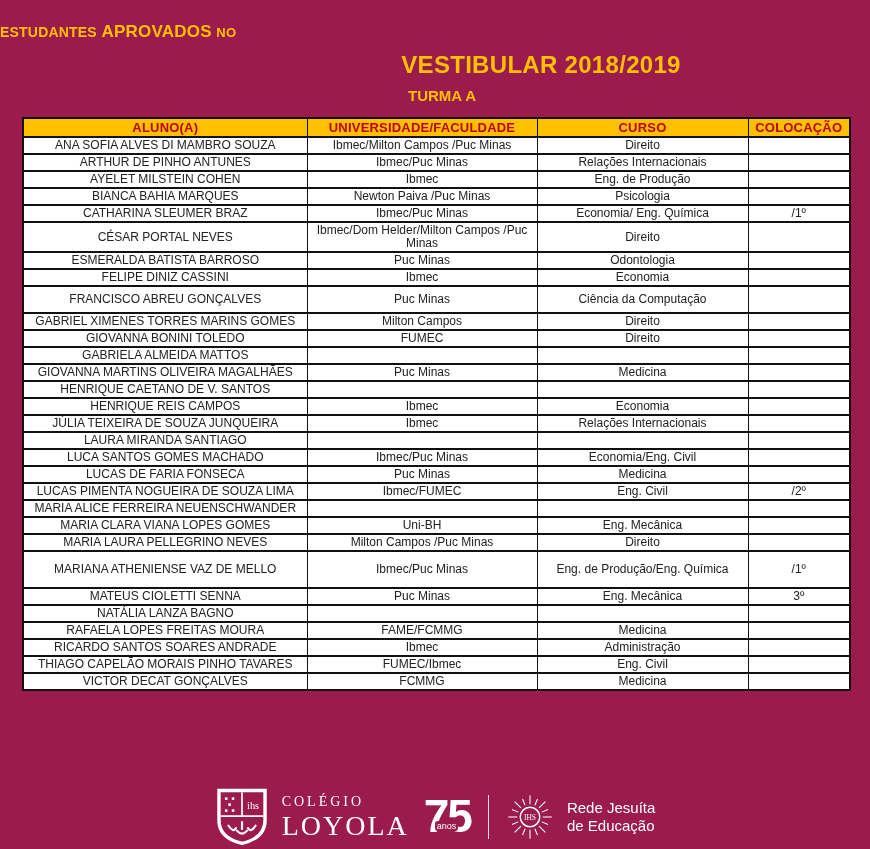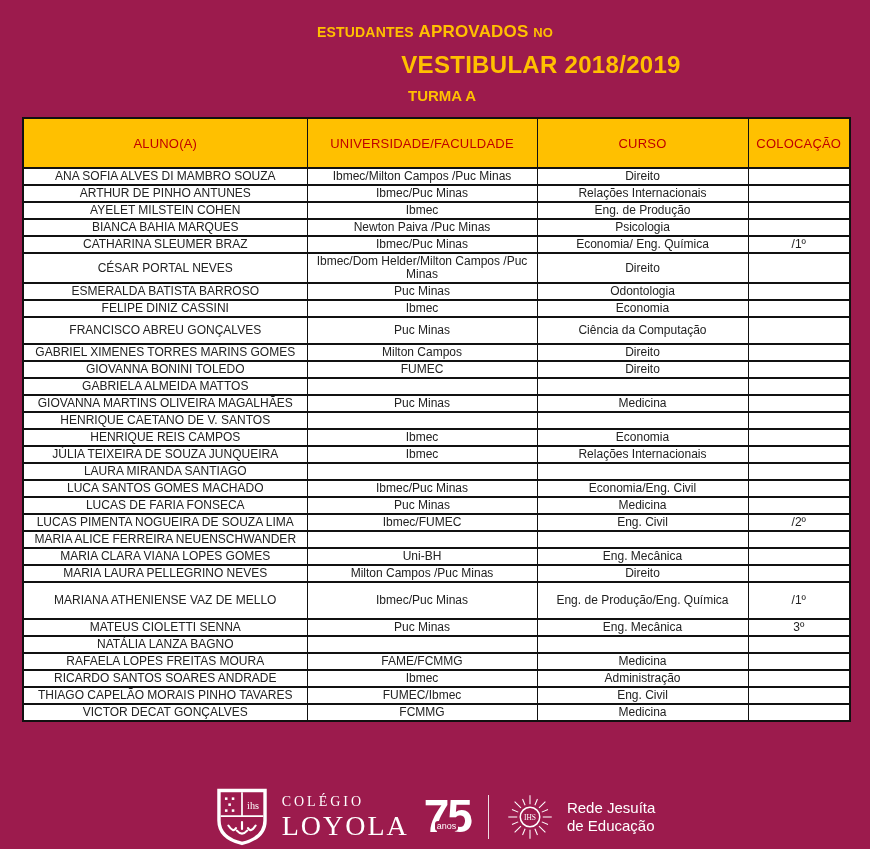--- a/index.html
+++ b/index.html
@@ -11,21 +11,21 @@
   }
   *{margin:0;padding:0;box-sizing:border-box;}
   html,body{width:870px;height:849px;overflow:hidden;}
   body{
     background:var(--maroon);
     font-family:"Liberation Sans",sans-serif;
     position:relative;
   }
   
   .titles{padding-top:22px;color:var(--gold);}
-  .t1{text-align:center;letter-spacing:.2px;}
+  .t1{letter-spacing:.2px;}
   .t1 .sm{font-size:14px;font-weight:bold;}
   .t1 .lg{font-size:17px;font-weight:bold;}
   .t1 .xs{font-size:13px;font-weight:bold;}
   .t2{width:fit-content;margin:9px auto 0;position:relative;left:106px;
       font-size:24px;font-weight:bold;letter-spacing:.3px;}
   .t3{width:fit-content;margin:8px auto 0;position:relative;left:7px;
       font-size:15px;font-weight:bold;}
   
   table{
     border-collapse:collapse;
@@ -38,22 +38,22 @@
   th,td{
     border:1px solid var(--line);
     border-top-width:2px;border-bottom-width:2px;
     text-align:center;vertical-align:middle;
     overflow:hidden;
   }
   table{border:2px solid var(--line);}
   th{
     background:var(--gold);
     color:var(--hdr-red);
-    font-size:13px;font-weight:normal;
-    height:50px;letter-spacing:.2px;
+    font-size:13px;font-weight:bold;
+    height:19px;letter-spacing:.2px;
   }
   td{
     font-size:12px;color:var(--cell-text);
     height:17px;line-height:13px;padding:1px 3px;
   }
   tbody tr:nth-child(6) td{height:22px;}
   tbody tr:nth-child(9) td{height:27px;}
   tbody tr:nth-child(24) td{height:37px;}
   
   .footer{

